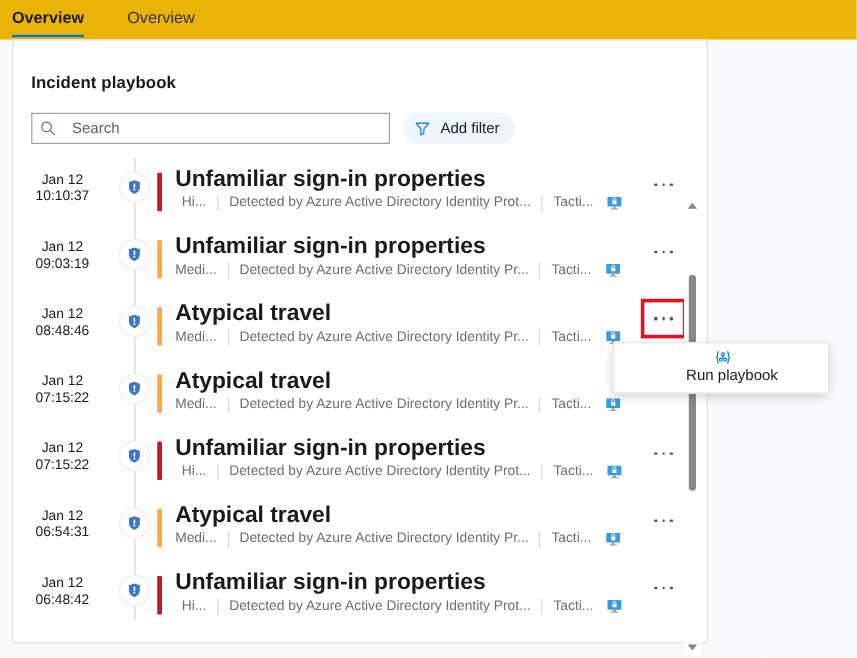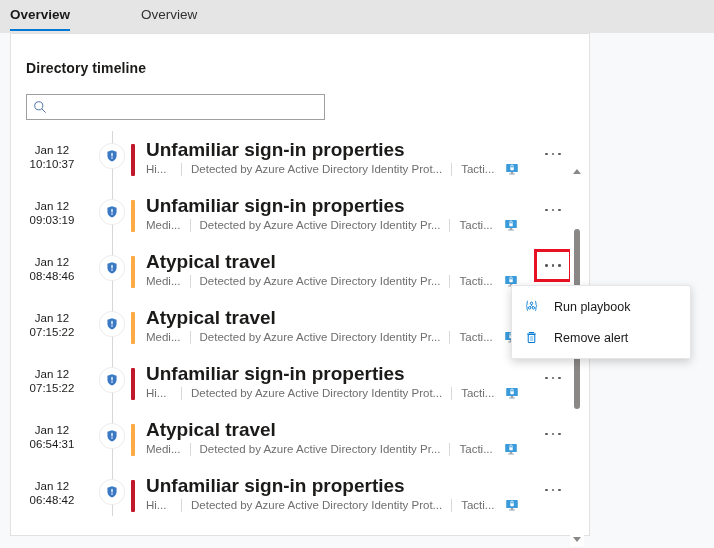--- a/index.html
+++ b/index.html
@@ -15,26 +15,25 @@
     color: #323130;
     overflow: hidden;
     position: relative;
   }
 
   
   .tabbar {
     position: absolute;
     left: 0; top: 0;
     width: 714px; height: 33px;
-    background: #e5e5e5;
+    background: #eab308;
     display: flex;
     align-items: flex-start;
     padding-left: 10px;
     box-sizing: border-box;
-    gap: 35px;
   }
   .tab {
     position: relative;
     padding: 7px 14px 9px 0;
     margin-right: 22px;
     font-size: 13.5px;
     color: #323130;
     cursor: pointer;
     white-space: nowrap;
   }
@@ -201,21 +200,21 @@
     white-space: nowrap;
   }
   .tl-sub .seg { display: inline-block; }
   .tl-sub .sep {
     display: inline-block;
     width: 1px;
     height: 13px;
     background: #d8d8d8;
     margin: 0 9px;
   }
-  .sev-label { min-width: 26px; }
+  .sev-label { min-width: 26px; text-align: right; }
   .detected { }
   .tactic { }
 
   .mon-icon {
     margin-left: 11px;
     display: flex;
     align-items: center;
   }
 
   .tl-more {
@@ -301,20 +300,21 @@
   }
   .ctxitem {
     height: 31px;
     display: flex;
     align-items: center;
     padding-left: 12px;
     font-size: 12.5px;
     color: #1b1a19;
     cursor: pointer;
     white-space: nowrap;
+    flex-direction: column;
   }
   .ctxitem .ic {
     width: 24px;
     display: flex;
     align-items: center;
     justify-content: flex-start;
     color: #0078d4;
     flex: none;
   }
   .ctxitem .lbl { padding-left: 6px; }
@@ -326,31 +326,40 @@
   <div class="tab active">
     <span>Overview</span>
   </div>
   <div class="tab">
     <span>Overview</span>
   </div>
 </div>
 
 <div class="panel">
 
-  <div class="panel-title">Directory timeline</div>
+  <div class="panel-title">Incident playbook</div>
 
   <div class="search-box">
     <span class="search-icon">
       <svg width="14" height="14" viewBox="0 0 16 16">
         <circle cx="6.6" cy="6.6" r="4.6" fill="none" stroke="#4a6fa5" stroke-width="1.1"></circle>
         <line x1="10.1" y1="10.1" x2="14.4" y2="14.4" stroke="#4a6fa5" stroke-width="1.1"></line>
       </svg>
     </span>
+    <input class="search-input" type="text" placeholder="Search" style="">
   </div>
 
+  <button class="add-filter">
+    <span class="funnel-icon">
+      <svg width="14" height="14" viewBox="0 0 16 16">
+        <path d="M2 3 h12 l-4.6 5.4 v4.2 l-2.8 1.6 v-5.8 z" fill="none" stroke="#0078d4" stroke-width="1.1" stroke-linejoin="round"></path>
+      </svg>
+    </span>
+    <span>Add filter</span>
+  </button>
 
   <div class="timeline" id="timeline-list">
       <div class="tl-row">
         <div class="tl-when">
           <span class="d">Jan 12</span>
           <span class="t">10:10:37</span>
         </div>
         <div class="tl-node">
           <span class="line"></span>
           <span class="dot">
@@ -668,23 +677,13 @@
         <path d="M4.3 2.2 C3.1 2.2 3.3 4.2 3.3 5.2 C3.3 6.6 2.2 7.3 2.2 7.3 C2.2 7.3 3.3 8 3.3 9.4 C3.3 10.4 3.1 12.4 4.3 12.4" fill="none" stroke="#0078d4" stroke-width="1"></path>
         <path d="M11.7 2.2 C12.9 2.2 12.7 4.2 12.7 5.2 C12.7 6.6 13.8 7.3 13.8 7.3 C13.8 7.3 12.7 8 12.7 9.4 C12.7 10.4 12.9 12.4 11.7 12.4" fill="none" stroke="#0078d4" stroke-width="1"></path>
         <circle cx="8" cy="4.6" r="1.3" fill="none" stroke="#0078d4" stroke-width="1"></circle>
         <circle cx="6" cy="9.4" r="1.3" fill="none" stroke="#0078d4" stroke-width="1"></circle>
         <circle cx="10" cy="9.4" r="1.3" fill="none" stroke="#0078d4" stroke-width="1"></circle>
         <path d="M8 5.9 v1.2 M6.6 8.3 L7.6 7.2 M9.4 8.3 L8.4 7.2" stroke="#0078d4" stroke-width="1" fill="none"></path>
       </svg>
     </span>
     <span class="lbl">Run playbook</span>
   </div>
-  <div class="ctxitem">
-    <span class="ic">
-      <svg width="15" height="15" viewBox="0 0 16 16">
-        <path d="M5.6 2.6 h4.8 M3.6 4.2 h8.8" stroke="#0078d4" stroke-width="1.1" fill="none" stroke-linecap="round"></path>
-        <rect x="4.5" y="4.8" width="7" height="8.6" rx="0.9" fill="none" stroke="#0078d4" stroke-width="1.1"></rect>
-        <rect x="6.2" y="6.4" width="3.6" height="5.4" rx="0.5" fill="#4aa3e8" opacity="0.45"></rect>
-      </svg>
-    </span>
-    <span class="lbl">Remove alert</span>
-  </div>
 </div>
 
 </body></html>

